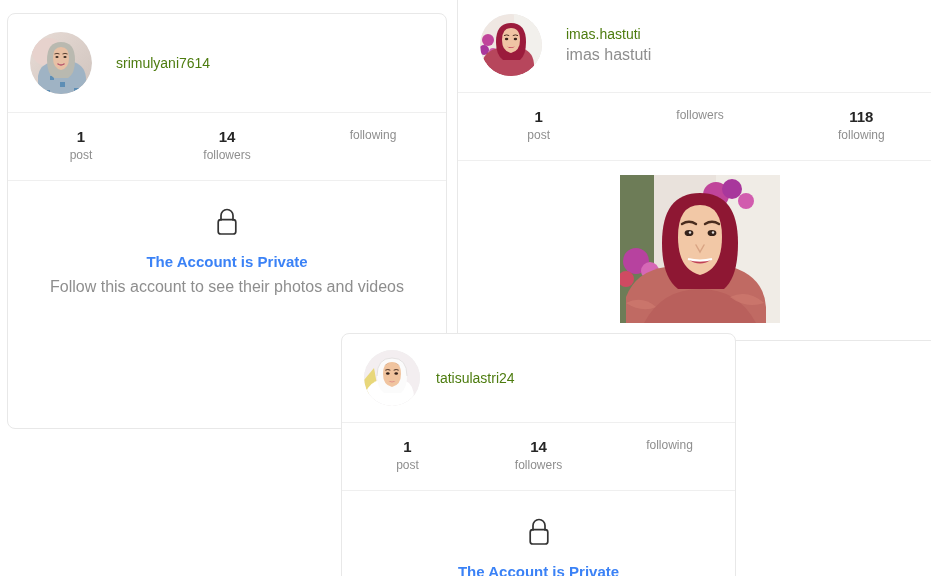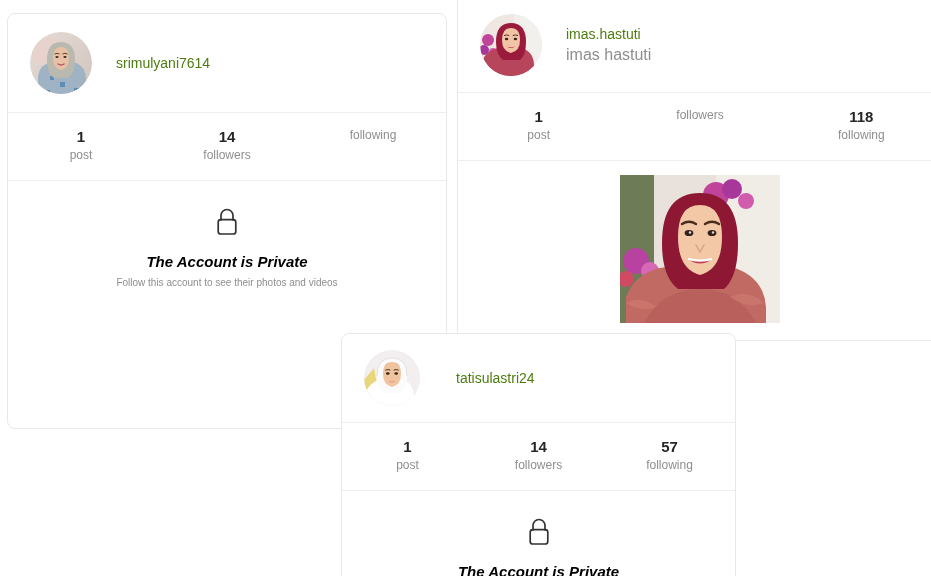--- a/index.html
+++ b/index.html
@@ -89,26 +89,25 @@
   }
   .lock-icon {
     display: block;
     margin: 0 auto 14px;
     width: 26px;
     height: 30px;
   }
   .private-title {
     font-size: 15px;
     font-weight: bold;
-    color: #000000;
+    color: #3b82f6;
     line-height: 1.4;
-    font-style: italic;
   }
   .private-sub {
-    font-size: 10px;
+    font-size: 16px;
     color: #8e8e8e;
     line-height: 1.5;
     margin-top: 3px;
   }
 
   
   .posts {
     display: flex;
     justify-content: center;
     padding: 14px 0 0;
@@ -141,21 +140,21 @@
   #card-3 {
     left: 341px;
     top: 333px;
     width: 395px;
     height: 260px;    
     border-radius: 8px 8px 0 0;
   }
   #card-2 .card-header { padding: 14px 22px 16px 22px; }
   #card-3 .card-header { padding: 16px 22px; }
   #card-3 .avatar { width: 56px; height: 56px; flex: 0 0 56px; }
-  #card-3 .name-block { margin-left: 36px; }
+  #card-3 .name-block { margin-left: 16px; }
 </style>
 </head>
 <body>
 
 <div class="card" id="card-1">
 
   <div class="card-header">
     <div class="avatar">
       <svg viewBox="0 0 62 62" aria-hidden="true">
         <defs>
@@ -325,21 +324,20 @@
   <div class="stats">
     <div class="stat">
       <div class="stat-value">1</div>
       <div class="stat-label">post</div>
     </div>
     <div class="stat">
       <div class="stat-value">14</div>
       <div class="stat-label">followers</div>
     </div>
     <div class="stat">
-      <div class="stat-value">57</div>
       <div class="stat-label">following</div>
     </div>
   </div>
 
   <div class="private">
     <svg class="lock-icon" viewBox="0 0 26 30" aria-hidden="true">
       <path d="M7 13 V8.5 A6 6 0 0 1 19 8.5 V13" fill="none" stroke="#333333" stroke-width="1.7" stroke-linecap="round"></path>
       <rect x="4.2" y="12.6" width="17.6" height="14.4" rx="2.6" fill="none" stroke="#333333" stroke-width="1.7"></rect>
     </svg>
     <div class="private-title">The Account is Private</div>

